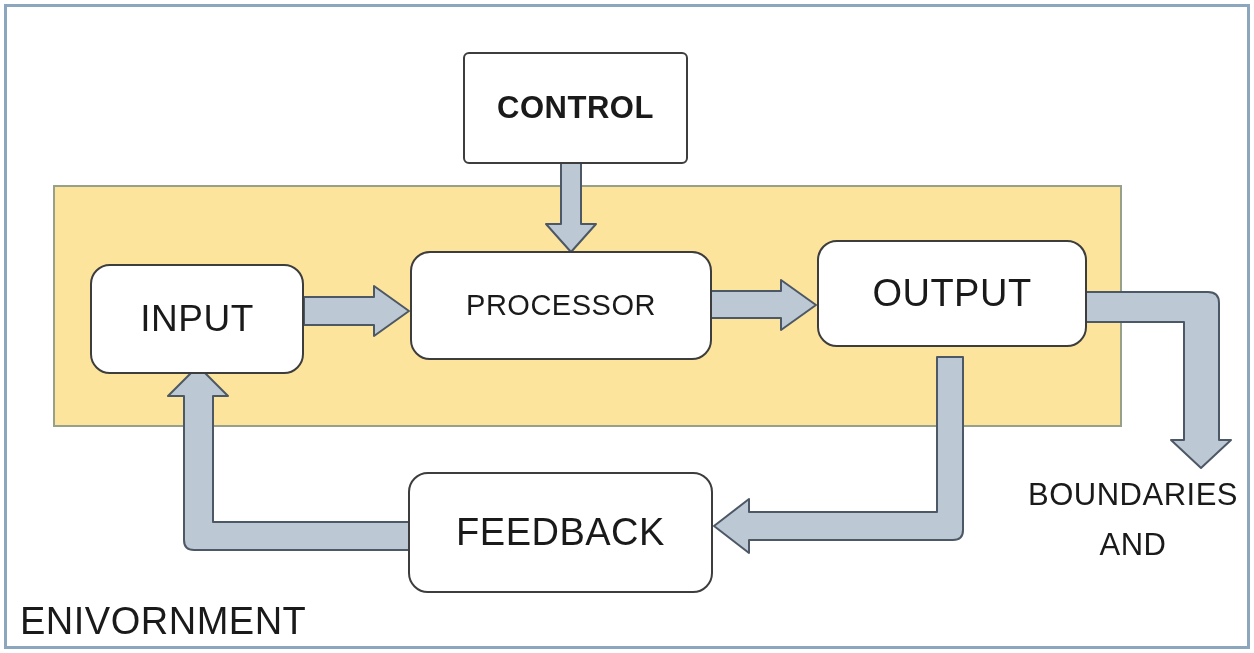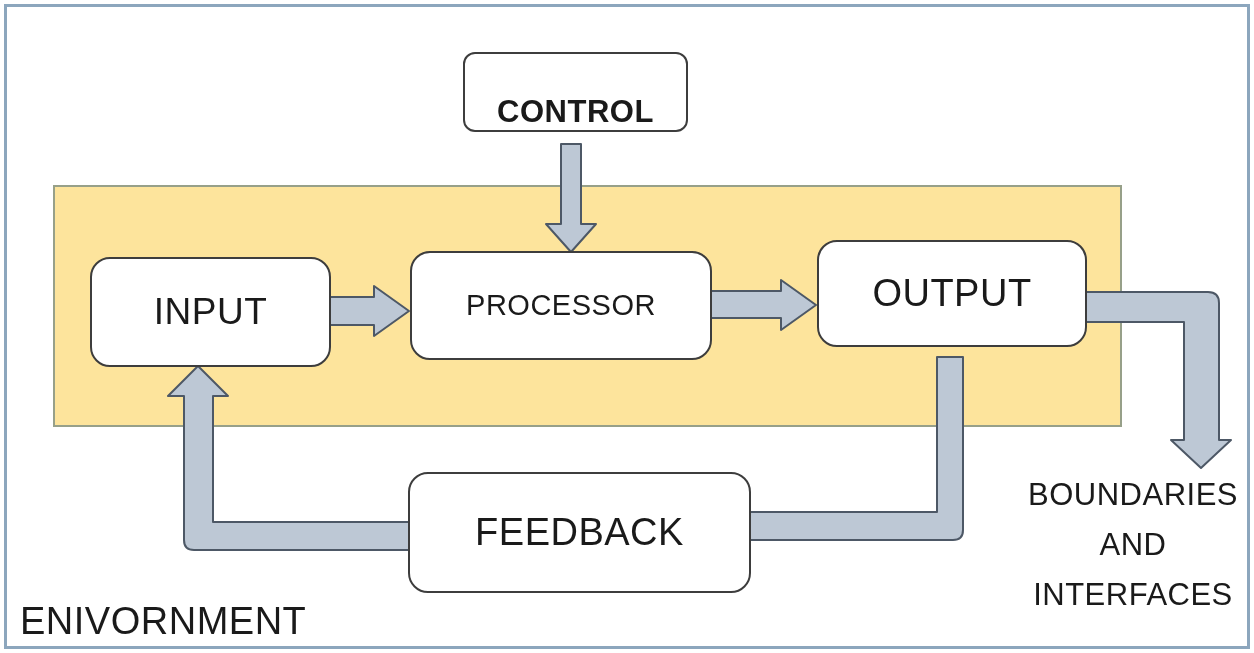--- a/index.html
+++ b/index.html
@@ -47,25 +47,25 @@
     background: var(--box-fill, #ffffff);
     border: 2.5px solid var(--box-border, #3d3d3d);
     border-radius: 20px;
     box-sizing: border-box;
     display: flex;
     align-items: center;
     justify-content: center;
     color: var(--text, #1a1a1a);
     letter-spacing: 0.5px;
   }
-  .box-control   { left: 463px; top: 52px;  width: 225px; height: 80px;  font-size: 31px; font-weight: bold; border-radius: 12px; align-items: flex-end; }
-  .box-input     { left: 90px;  top: 257px; width: 241px; height: 110px; font-size: 37px; text-align: center; }
+  .box-control   { left: 463px; top: 52px;  width: 225px; height: 112px;  font-size: 31px; font-weight: bold; border-radius: 6px; }
+  .box-input     { left: 90px;  top: 264px; width: 214px; height: 110px; font-size: 37px; text-align: center; }
   .box-processor { left: 410px; top: 251px; width: 302px; height: 109px; font-size: 29px; }
   .box-output    { left: 817px; top: 240px; width: 270px; height: 107px; font-size: 38px; }
-  .box-feedback  { left: 408px; top: 472px; width: 343px; height: 121px; font-size: 38px; }
+  .box-feedback  { left: 408px; top: 472px; width: 305px; height: 121px; font-size: 38px; }
   .label {
     position: absolute;
     color: var(--text, #1a1a1a);
     letter-spacing: 0.5px;
   }
   .label-environment {
     left: 20px;
     top: 600px;
     font-size: 38px;
   }
@@ -115,20 +115,19 @@
     <span>OUTPUT</span>
   </div>
 
   <div class="box box-feedback">
     <span>FEEDBACK</span>
   </div>
 
   <div class="label label-boundaries">
     <div>BOUNDARIES</div>
     <div>AND</div>
-    <div>INTERFACES</div>
   </div>
 
   <div class="label label-environment">ENIVORNMENT</div>
 
   <div class="frame"></div>
 
 </div>
 
 </body></html>

